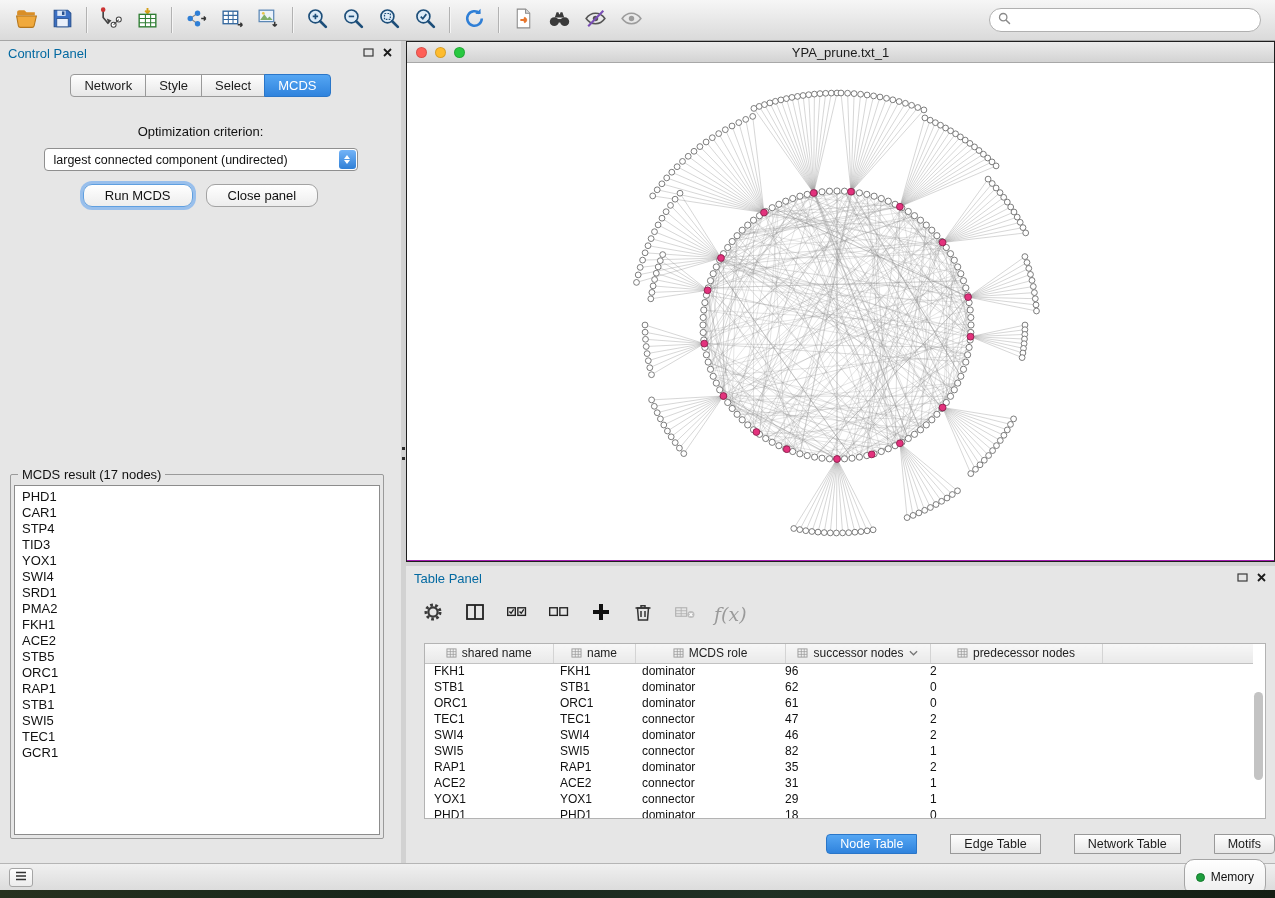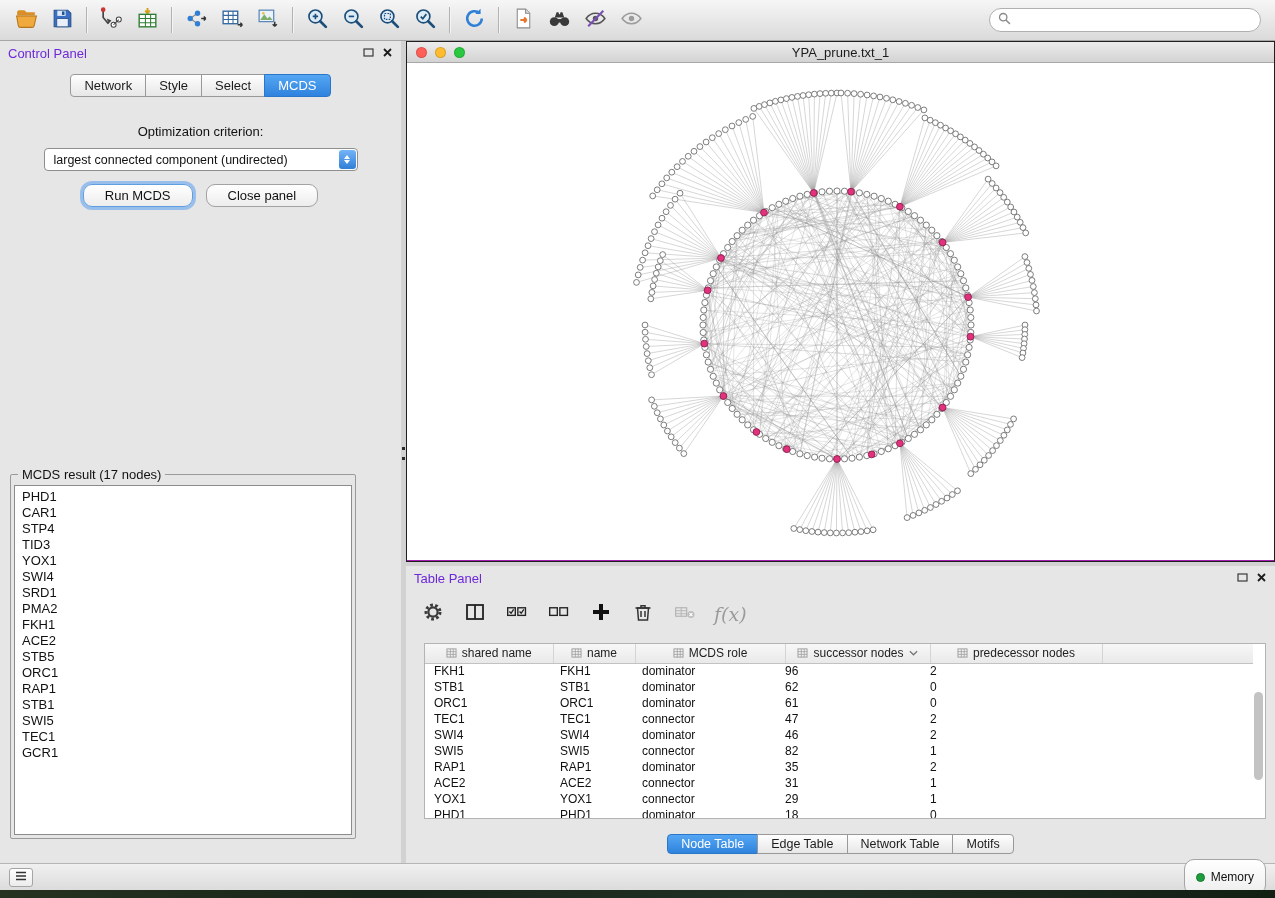--- a/index.html
+++ b/index.html
@@ -15,21 +15,21 @@
   .tb-btn svg { width:25px; height:25px; }
   .tb-sep { width:1px; height:26px; background:#b2b2b2; margin:0 6px; box-shadow:1px 0 0 #f5f5f5; }
   .search-box { margin-left:auto; margin-right:14px; width:272px; height:24px; border:1px solid #b0b0b0; border-radius:12px;
     background:#fff; display:flex; align-items:center; padding:0 8px; }
   .search-box svg { width:13px; height:13px; margin-right:6px; flex:none; }
   .search-box input { border:none; outline:none; flex:1; font:12px "Liberation Sans",sans-serif; background:transparent; }
 
   
   .control-panel { position:absolute; left:0; top:41px; width:401px; height:822px; background:#e6e6e6; }
   .panel-header { height:24px; display:flex; align-items:center; padding:0 8px; }
-  .panel-title { font-size:13px; color:#6d28d9; }
+  .panel-title { font-size:13px; color:#0369a1; }
   .win-icons { margin-left:auto; display:flex; align-items:center; gap:8px; }
   .win-icons svg { width:11px; height:11px; }
   .tabbar { display:flex; justify-content:center; margin-top:9px;border-radius:11px; }
   .seg-btn { border:1px solid #999; background:linear-gradient(#fefefe,#e7e7e7); font:13px "Liberation Sans",sans-serif;
     padding:3px 13px; margin-left:-1px; color:#1c1c1c; cursor:default; }
   .seg-btn:first-child { border-radius:4px 0 0 4px; margin-left:0; }
   .seg-btn:last-child { border-radius:0 4px 4px 0; }
   .seg-btn.active { background:linear-gradient(#55a6f3,#2f83dd); color:#fff; border-color:#2a76c8; }
   .opt-label { text-align:center; font-size:13px; margin-top:27px; color:#111; }
   .combo { width:314px; height:23px; margin:9px auto 0; background:#fff; border:1px solid #8f8f8f; border-radius:4px;
@@ -37,21 +37,21 @@
   .combo-value { flex:1; font-size:12.5px; padding-left:9px; color:#111; white-space:nowrap; overflow:hidden; }
   .combo-stepper { width:17px; height:19px; margin-right:1px; border-radius:3px;
     background:linear-gradient(#74b4f8,#2f7fd6); display:flex; flex-direction:column; align-items:center; justify-content:center; gap:1px; }
   .combo-stepper i { display:block; width:0; height:0; border-left:3.5px solid transparent; border-right:3.5px solid transparent; }
   .combo-stepper .up { border-bottom:4px solid #fff; }
   .combo-stepper .dn { border-top:4px solid #fff; }
   .btn-row { display:flex; justify-content:center; gap:13px; margin-top:13px; }
   .mac-btn { background:linear-gradient(#ffffff,#ededed); border:1px solid #a2a2a2; border-radius:9px;
     font:13px "Liberation Sans",sans-serif; padding:3px 21px; color:#111; cursor:default; }
   .mac-btn.focused { box-shadow:0 0 0 3px rgba(100,165,240,.6); border-color:#5f9fe0; }
-  .result-group { position:absolute; left:10px; top:426px; width:346px; height:372px;
+  .result-group { position:absolute; left:10px; top:426px; width:374px; height:372px;
     border:1px solid #9a9a9a; border-radius:2px; padding:3px; }
   .result-group legend { font-size:13px; padding:0 4px; margin-left:4px; color:#111; }
   .result-list { width:100%; height:100%; background:#fff; border:1px solid #8c8c8c; overflow:hidden; padding:3px 0; }
   .result-item { font-size:13px; line-height:16px; padding-left:7px; color:#111; }
 
   
   .v-splitter { position:absolute; left:401px; top:41px; width:5px; height:822px; background:#d2d2d2; }
   .v-splitter .grip { position:absolute; left:1px; width:3px; height:3px; background:#2a2a2a; }
   .h-splitter { position:absolute; left:406px; top:562px; width:869px; height:4px; background:#d2d2d2; }
 
@@ -76,21 +76,21 @@
   table { border-collapse:collapse; table-layout:fixed; width:828px; }
   thead th { height:19px; background:linear-gradient(#f7f7f7,#e9e9e9); border-bottom:1px solid #c2c2c2;
     border-right:1px solid #d4d4d4; font-weight:normal; font-size:12px; color:#222; }
   thead th .th-inner { display:flex; align-items:center; justify-content:center; gap:5px; }
   th.w0{width:128px} th.w1{width:82px} th.w2{width:150px} th.w3{width:145px} th.w4{width:172px} th.wf{width:151px;border-right:none}
   tbody td { height:16px; font-size:12px; color:#111; white-space:nowrap; overflow:hidden; }
   td.c0 { padding-left:9px; } td.c1,td.c2 { padding-left:7px; }
   td.c3,td.c4 { text-align:left; padding-right:10px; }
   .tp-scrollbar { position:absolute; right:1px; top:20px; bottom:2px; width:11px; }
   .tp-scrollbar .thumb { position:absolute; right:1px; top:28px; width:9px; height:88px; background:#c3c3c3; border-radius:5px; }
-  .tp-tabs { position:absolute; left:0; right:0; top:268px; display:flex; justify-content:center; }
+  .tp-tabs { position:absolute; left:0; right:0; top:268px; display:flex; justify-content:flex-end;gap:34px; }
 
   
   .status-bar { position:absolute; left:0; top:863px; width:1275px; height:27px;
     background:linear-gradient(#f0f0f0,#dcdcdc); border-top:1px solid #b5b5b5; display:flex; align-items:center; }
   .list-btn { margin-left:9px; width:24px; height:19px; background:linear-gradient(#fff,#ececec);
     border:1px solid #a5a5a5; border-radius:3px; display:flex; align-items:center; justify-content:center; }
   .memory-btn { margin-left:auto; margin-right:9px; height:36px; border:1px solid #a5a5a5; border-radius:10px;
     background:linear-gradient(#fff,#eee); display:flex; align-items:center; gap:6px; padding:0 11px; }
   .memory-dot { width:9px; height:9px; border-radius:50%; background:#1e9e3e; border:1px solid #147a2c; }
   .memory-label { font-size:12px; color:#111; }

